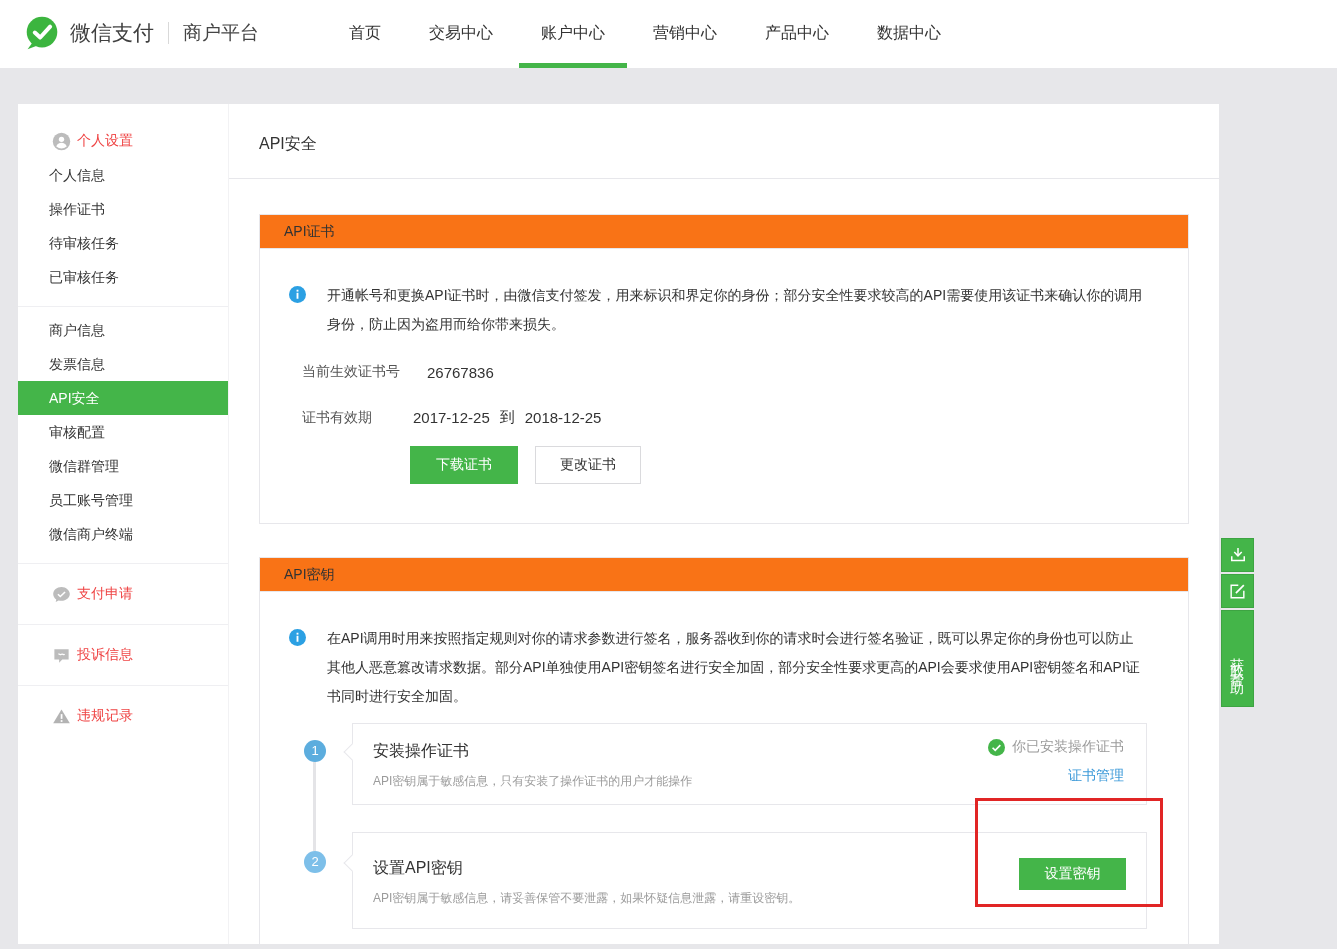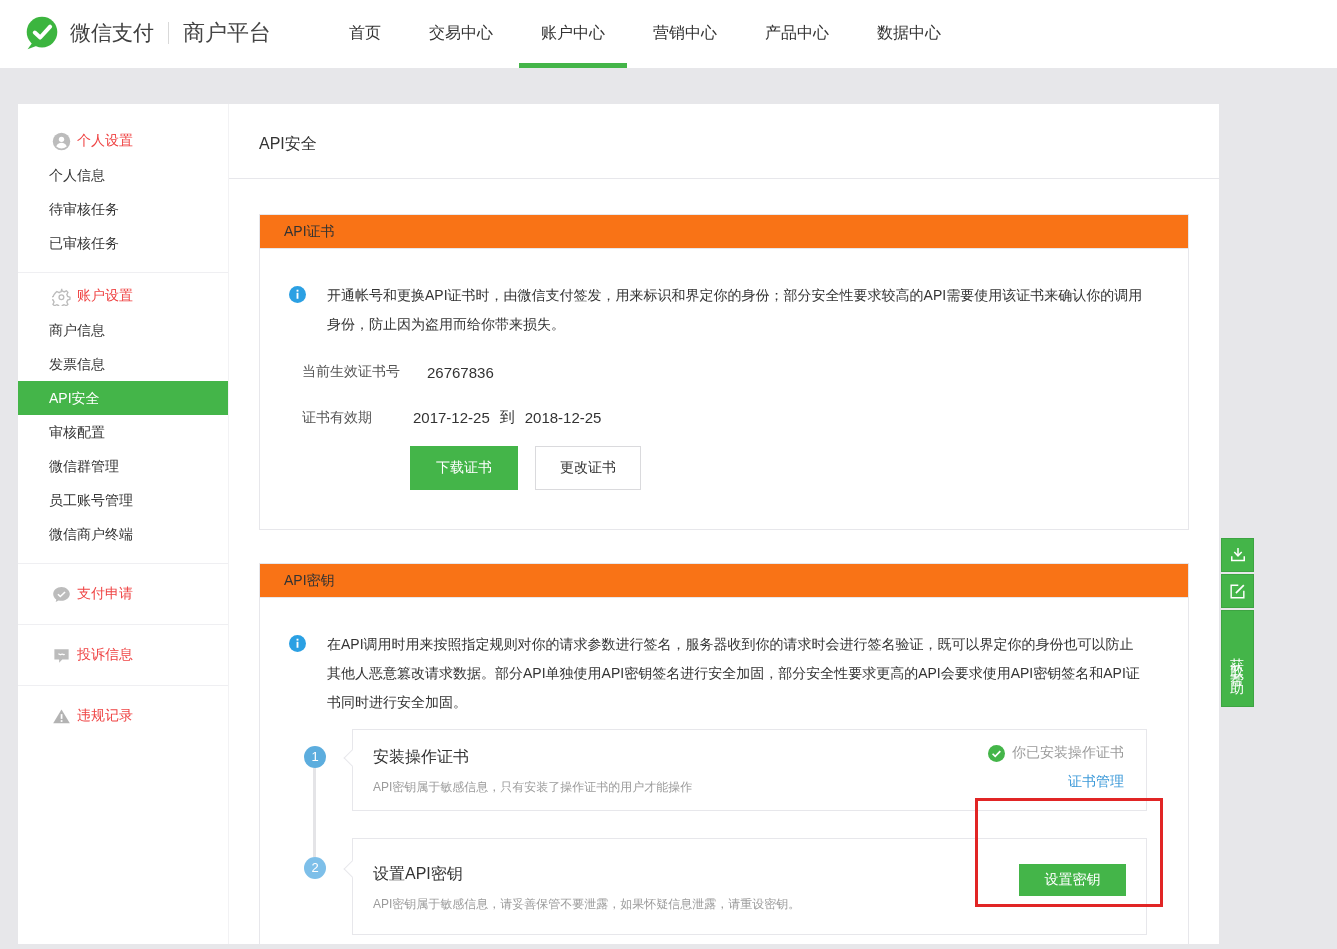--- a/index.html
+++ b/index.html
@@ -5,21 +5,21 @@
   *{margin:0;padding:0;box-sizing:border-box}
   html,body{width:1337px;height:949px}
   body{position:relative;background:#e7e7ea;font-family:"Liberation Sans","DejaVu Sans",sans-serif;overflow:hidden}
 
   
   .header{position:absolute;top:0;left:0;width:1337px;height:68px;background:#fff;z-index:6}
   .logo{position:absolute;left:24px;top:15px;display:flex;align-items:center}
   .logo-badge{width:36px;height:36px;flex:none}
   .brand{font-size:21px;color:#3f3f3f;margin-left:10px}
   .logo-sep{width:1px;height:22px;background:#d9d9d9;margin:0 14px}
-  .platform{font-size:22px;color:#454545}
+  .platform{font-size:19px;color:#454545}
   .nav{position:absolute;left:327px;top:0;height:68px;display:flex}
   .nav-item{position:relative;padding:0 22px;line-height:66px;font-size:16px;color:#333;cursor:pointer;margin-right:4px;white-space:nowrap}
   .nav-item.active::after{content:"";position:absolute;left:0;right:0;bottom:0;height:5px;background:#44b549}
 
   
   .shell{position:absolute;top:68px;left:0;right:0;bottom:0;background:#e7e7ea}
   .panel{position:absolute;left:18px;top:36px;width:1201px;height:840px;background:#fff;display:flex;overflow:hidden}
 
   
   .sidebar{width:210px;flex:none;padding-top:20px}
@@ -41,21 +41,21 @@
   .card-body{padding:32px 41px 0 29px}
   .info-row{display:flex}
   .iicon{width:17px;height:17px;flex:none;margin-top:5px}
   .info-text{margin-left:21px;font-size:14px;line-height:29px;color:#333}
   .field-row{display:flex;align-items:center;margin-left:13px}
   .row-certno{margin-top:24px}
   .row-validity{margin-top:27px}
   .field-label{font-size:14px;color:#555}
   .w125{width:125px}.w111{width:111px}
   .field-value{font-size:15px;color:#333}
-  .btn{height:44px;font-size:14px;text-align:center;cursor:pointer;border:none;font-family:inherit}
+  .btn{height:38px;font-size:14px;text-align:center;cursor:pointer;border:none;font-family:inherit}
   .btn-row{margin:19px 0 39px 121px;display:flex}
   .btn-green{width:108px;background:#44b549;color:#fff}
   .btn-plain{width:106px;background:#fff;border:1px solid #dadadd;color:#333;margin-left:17px}
 
   
   .steps{position:relative;margin-top:12px;padding-bottom:15px}
   .step-line{position:absolute;left:24px;top:39px;width:3px;height:89px;background:#e4e4e7;z-index:1}
   .step-row{position:relative}
   .step-row.step1{margin-bottom:27px}
   .step-circle{position:absolute;left:15px;width:22px;height:22px;border-radius:50%;color:#fff;font-size:13px;text-align:center;line-height:22px;z-index:2}
@@ -114,32 +114,26 @@
       <div class="side-group">
         <div class="group-head">
           <svg class="gicon" viewBox="0 0 24 24">
             <circle cx="12" cy="12" r="11" fill="#bcbcbc"></circle>
             <circle cx="12" cy="9.3" r="3.4" fill="#fff"></circle>
             <path d="M5.4 18.4c1-3.3 3.7-4.8 6.6-4.8s5.6 1.5 6.6 4.8a10.9 10.9 0 0 1-13.2 0z" fill="#fff"></path>
           </svg>
           <span>个人设置</span>
         </div>
         <div class="side-item">个人信息</div>
+        <div class="side-item">操作证书</div>
         <div class="side-item">待审核任务</div>
         <div class="side-item">已审核任务</div>
       </div>
 
       <div class="side-group">
-        <div class="group-head">
-          <svg class="gicon" viewBox="0 0 24 24">
-            <path d="M12 2.2l1 3a7 7 0 0 1 2.3 1l2.9-1.4 1.9 1.9-1.4 2.9a7 7 0 0 1 1 2.3l3 1v2.7l-3 1a7 7 0 0 1-1 2.3l1.4 2.9-1.9 1.9-2.9-1.4a7 7 0 0 1-2.3 1l-1 3h-2.7l-1-3a7 7 0 0 1-2.3-1l-2.9 1.4-1.9-1.9 1.4-2.9a7 7 0 0 1-1-2.3l-3-1v-2.7l3-1a7 7 0 0 1 1-2.3L4.2 7.6l1.9-1.9L9 7.1a7 7 0 0 1 2.3-1l1-3z" fill="none" stroke="#bcbcbc" stroke-width="1.7"></path>
-            <circle cx="11.9" cy="13" r="3" fill="none" stroke="#bcbcbc" stroke-width="1.7"></circle>
-          </svg>
-          <span>账户设置</span>
-        </div>
         <div class="side-item">商户信息</div>
         <div class="side-item">发票信息</div>
         <div class="side-item active">API安全</div>
         <div class="side-item">审核配置</div>
         <div class="side-item">微信群管理</div>
         <div class="side-item">员工账号管理</div>
         <div class="side-item">微信商户终端</div>
       </div>
 
       <div class="side-group slim">

